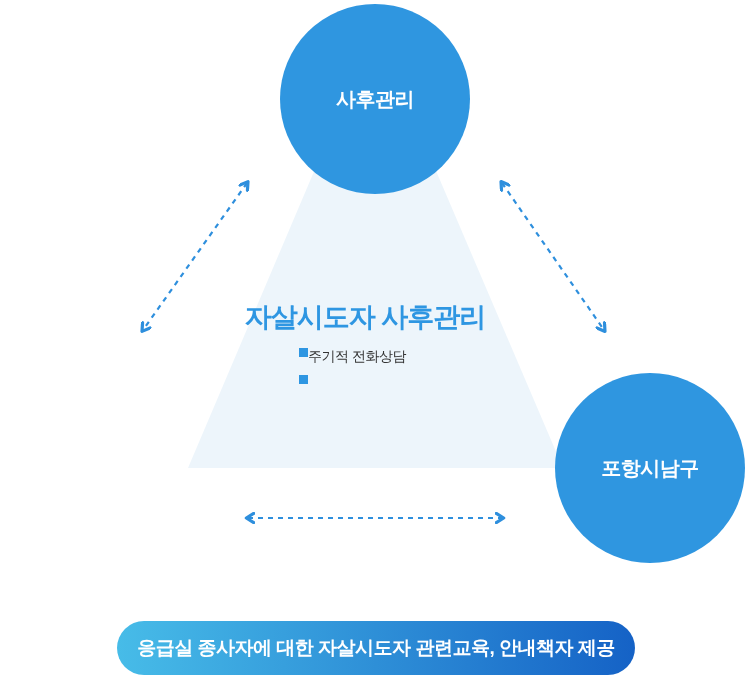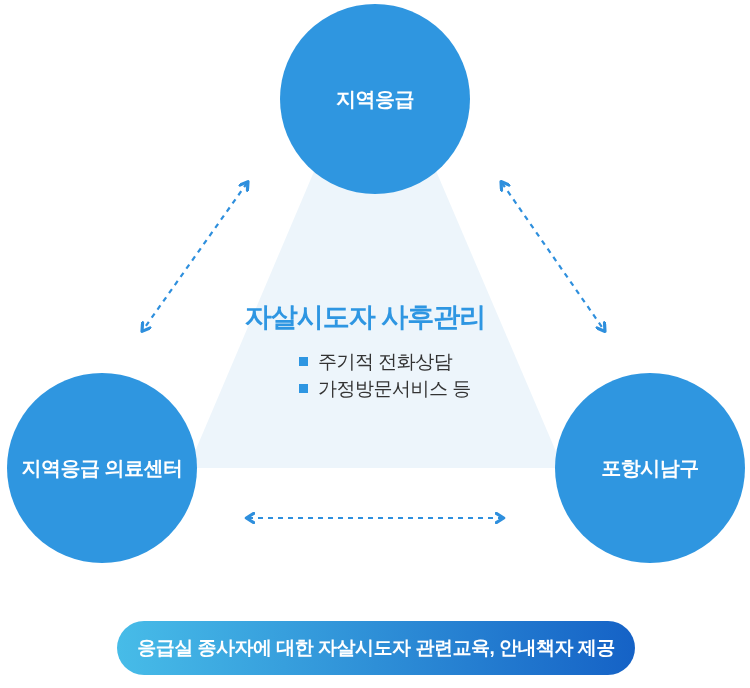--- a/index.html
+++ b/index.html
@@ -24,22 +24,22 @@
   .node-left  { left:7px;   top:373px; }
   .node-right { left:555px; top:373px;gap:32px; }
   .arrows-layer { position:absolute; inset:0; width:750px; height:688px; }
   .center-title {
     position:absolute; left:0; width:730px; top:299px;
     text-align:center; color:var(--title-blue,#2E96E2);
     font-size:27px; font-weight:bold; letter-spacing:-1px;
   }
   .bullet-list { position:absolute; left:299px; top:348px; }
   .bullet-row {
-    display:flex; align-items:center; gap:10px; height:27px;
-    font-size:19px; color:var(--body-text,#333333); letter-spacing:-0.5px;
+    display:flex; align-items:flex-start; gap:0; height:27px;
+    font-size:14px; color:var(--body-text,#333333); letter-spacing:-0.5px;
   }
   .bullet-square {
     width:9px; height:9px; background:var(--bullet-blue,#2E96E2); flex:0 0 auto;
   }
   .footer-pill {
     position:absolute; left:117px; top:621px; width:518px; height:54px;
     border-radius:31px;
     background:linear-gradient(90deg, var(--pill-start,#47BCE8) 0%, var(--pill-end,#1562C6) 100%);
     display:flex; align-items:center; justify-content:center;
     color:#ffffff; font-weight:bold; font-size:19px; letter-spacing:-0.5px;
@@ -65,31 +65,27 @@
 
   <div class="center-title">자살시도자 사후관리</div>
 
   <div class="bullet-list">
     <div class="bullet-row">
       <span class="bullet-square"></span>
       <span>주기적 전화상담</span>
     </div>
     <div class="bullet-row">
       <span class="bullet-square"></span>
-      <span>가정방문서비스 등</span>
     </div>
   </div>
 
   <div class="node-circle node-top">
-    <span>지역응급</span>
+    <span>사후관리</span>
   </div>
 
-  <div class="node-circle node-left">
-    <span>지역응급 의료센터</span>
-  </div>
 
   <div class="node-circle node-right">
     <span>포항시남구</span>
   </div>
 
   <div class="footer-pill">
     <span>응급실 종사자에 대한 자살시도자 관련교육, 안내책자 제공</span>
   </div>
 
 </div>

